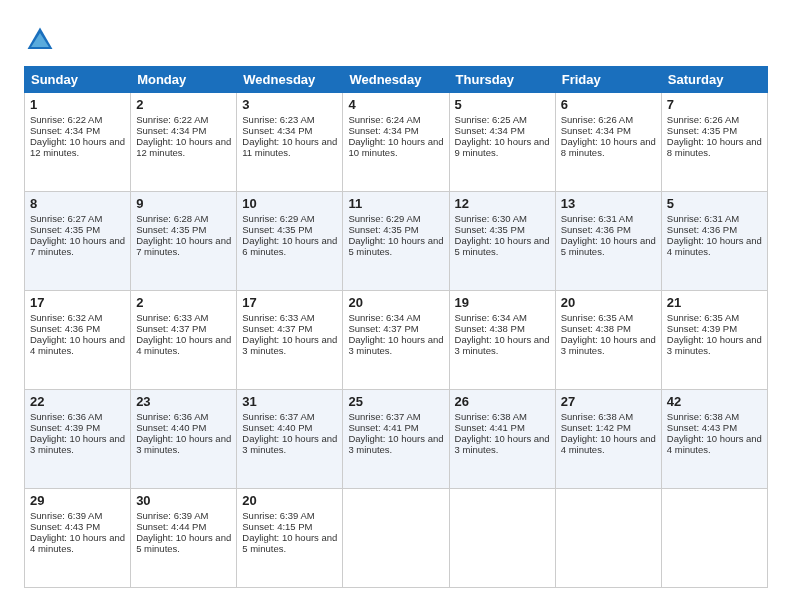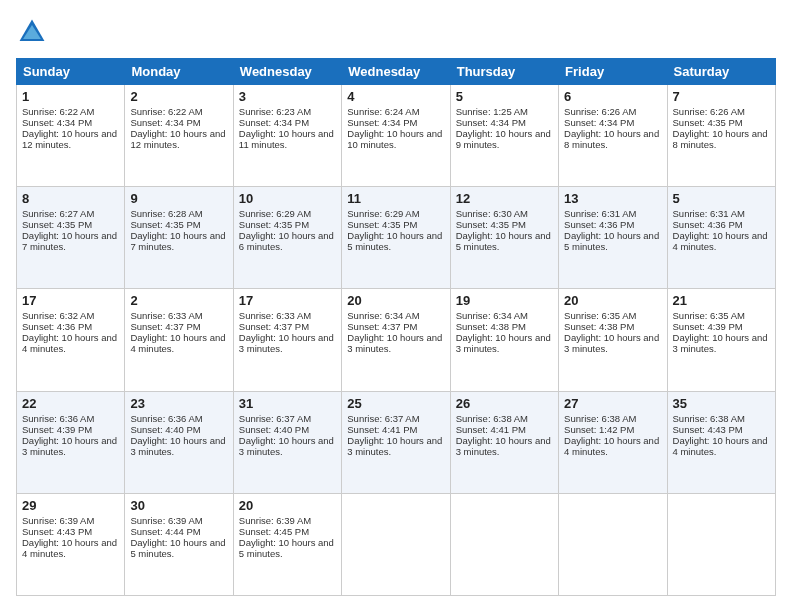--- a/index.html
+++ b/index.html
@@ -6,21 +6,21 @@
     body {
       font-family: Arial, sans-serif;
       background: #fff;
       width: 792px;
       height: 612px;
       overflow: hidden;
     }
     .page {
       width: 792px;
       height: 612px;
-      padding: 16px;
+      padding: 24px;
       display: flex;
       flex-direction: column;
     }
     .header {
       display: flex;
       justify-content: space-between;
       align-items: flex-start;
       margin-bottom: 10px;
     }
     .logo {
@@ -124,21 +124,21 @@
           <th>Friday</th>
           <th>Saturday</th>
         </tr>
     </thead>
     <tbody id="calendar-body">
         <tr>
           <td><span class="day-num">1</span><span>Sunrise: 6:22 AM</span><br><span>Sunset: 4:34 PM</span><br><span>Daylight: 10 hours and 12 minutes.</span></td>
           <td><span class="day-num">2</span><span>Sunrise: 6:22 AM</span><br><span>Sunset: 4:34 PM</span><br><span>Daylight: 10 hours and 12 minutes.</span></td>
           <td><span class="day-num">3</span><span>Sunrise: 6:23 AM</span><br><span>Sunset: 4:34 PM</span><br><span>Daylight: 10 hours and 11 minutes.</span></td>
           <td><span class="day-num">4</span><span>Sunrise: 6:24 AM</span><br><span>Sunset: 4:34 PM</span><br><span>Daylight: 10 hours and 10 minutes.</span></td>
-          <td><span class="day-num">5</span><span>Sunrise: 1:25 AM</span><br><span>Sunset: 4:34 PM</span><br><span>Daylight: 10 hours and 9 minutes.</span></td>
+          <td><span class="day-num">5</span><span>Sunrise: 6:25 AM</span><br><span>Sunset: 4:34 PM</span><br><span>Daylight: 10 hours and 9 minutes.</span></td>
           <td><span class="day-num">6</span><span>Sunrise: 6:26 AM</span><br><span>Sunset: 4:34 PM</span><br><span>Daylight: 10 hours and 8 minutes.</span></td>
           <td><span class="day-num">7</span><span>Sunrise: 6:26 AM</span><br><span>Sunset: 4:35 PM</span><br><span>Daylight: 10 hours and 8 minutes.</span></td>
         </tr>
         <tr>
           <td><span class="day-num">8</span><span>Sunrise: 6:27 AM</span><br><span>Sunset: 4:35 PM</span><br><span>Daylight: 10 hours and 7 minutes.</span></td>
           <td><span class="day-num">9</span><span>Sunrise: 6:28 AM</span><br><span>Sunset: 4:35 PM</span><br><span>Daylight: 10 hours and 7 minutes.</span></td>
           <td><span class="day-num">10</span><span>Sunrise: 6:29 AM</span><br><span>Sunset: 4:35 PM</span><br><span>Daylight: 10 hours and 6 minutes.</span></td>
           <td><span class="day-num">11</span><span>Sunrise: 6:29 AM</span><br><span>Sunset: 4:35 PM</span><br><span>Daylight: 10 hours and 5 minutes.</span></td>
           <td><span class="day-num">12</span><span>Sunrise: 6:30 AM</span><br><span>Sunset: 4:35 PM</span><br><span>Daylight: 10 hours and 5 minutes.</span></td>
           <td><span class="day-num">13</span><span>Sunrise: 6:31 AM</span><br><span>Sunset: 4:36 PM</span><br><span>Daylight: 10 hours and 5 minutes.</span></td>
@@ -153,26 +153,26 @@
           <td><span class="day-num">20</span><span>Sunrise: 6:35 AM</span><br><span>Sunset: 4:38 PM</span><br><span>Daylight: 10 hours and 3 minutes.</span></td>
           <td><span class="day-num">21</span><span>Sunrise: 6:35 AM</span><br><span>Sunset: 4:39 PM</span><br><span>Daylight: 10 hours and 3 minutes.</span></td>
         </tr>
         <tr>
           <td><span class="day-num">22</span><span>Sunrise: 6:36 AM</span><br><span>Sunset: 4:39 PM</span><br><span>Daylight: 10 hours and 3 minutes.</span></td>
           <td><span class="day-num">23</span><span>Sunrise: 6:36 AM</span><br><span>Sunset: 4:40 PM</span><br><span>Daylight: 10 hours and 3 minutes.</span></td>
           <td><span class="day-num">31</span><span>Sunrise: 6:37 AM</span><br><span>Sunset: 4:40 PM</span><br><span>Daylight: 10 hours and 3 minutes.</span></td>
           <td><span class="day-num">25</span><span>Sunrise: 6:37 AM</span><br><span>Sunset: 4:41 PM</span><br><span>Daylight: 10 hours and 3 minutes.</span></td>
           <td><span class="day-num">26</span><span>Sunrise: 6:38 AM</span><br><span>Sunset: 4:41 PM</span><br><span>Daylight: 10 hours and 3 minutes.</span></td>
           <td><span class="day-num">27</span><span>Sunrise: 6:38 AM</span><br><span>Sunset: 1:42 PM</span><br><span>Daylight: 10 hours and 4 minutes.</span></td>
-          <td><span class="day-num">35</span><span>Sunrise: 6:38 AM</span><br><span>Sunset: 4:43 PM</span><br><span>Daylight: 10 hours and 4 minutes.</span></td>
+          <td><span class="day-num">42</span><span>Sunrise: 6:38 AM</span><br><span>Sunset: 4:43 PM</span><br><span>Daylight: 10 hours and 4 minutes.</span></td>
         </tr>
         <tr>
           <td><span class="day-num">29</span><span>Sunrise: 6:39 AM</span><br><span>Sunset: 4:43 PM</span><br><span>Daylight: 10 hours and 4 minutes.</span></td>
           <td><span class="day-num">30</span><span>Sunrise: 6:39 AM</span><br><span>Sunset: 4:44 PM</span><br><span>Daylight: 10 hours and 5 minutes.</span></td>
-          <td><span class="day-num">20</span><span>Sunrise: 6:39 AM</span><br><span>Sunset: 4:45 PM</span><br><span>Daylight: 10 hours and 5 minutes.</span></td>
+          <td><span class="day-num">20</span><span>Sunrise: 6:39 AM</span><br><span>Sunset: 4:15 PM</span><br><span>Daylight: 10 hours and 5 minutes.</span></td>
           <td class="empty-cell"></td>
           <td class="empty-cell"></td>
           <td class="empty-cell"></td>
           <td class="empty-cell"></td>
         </tr>
       </tbody>
   </table>
 </div>
 
 </body></html>

